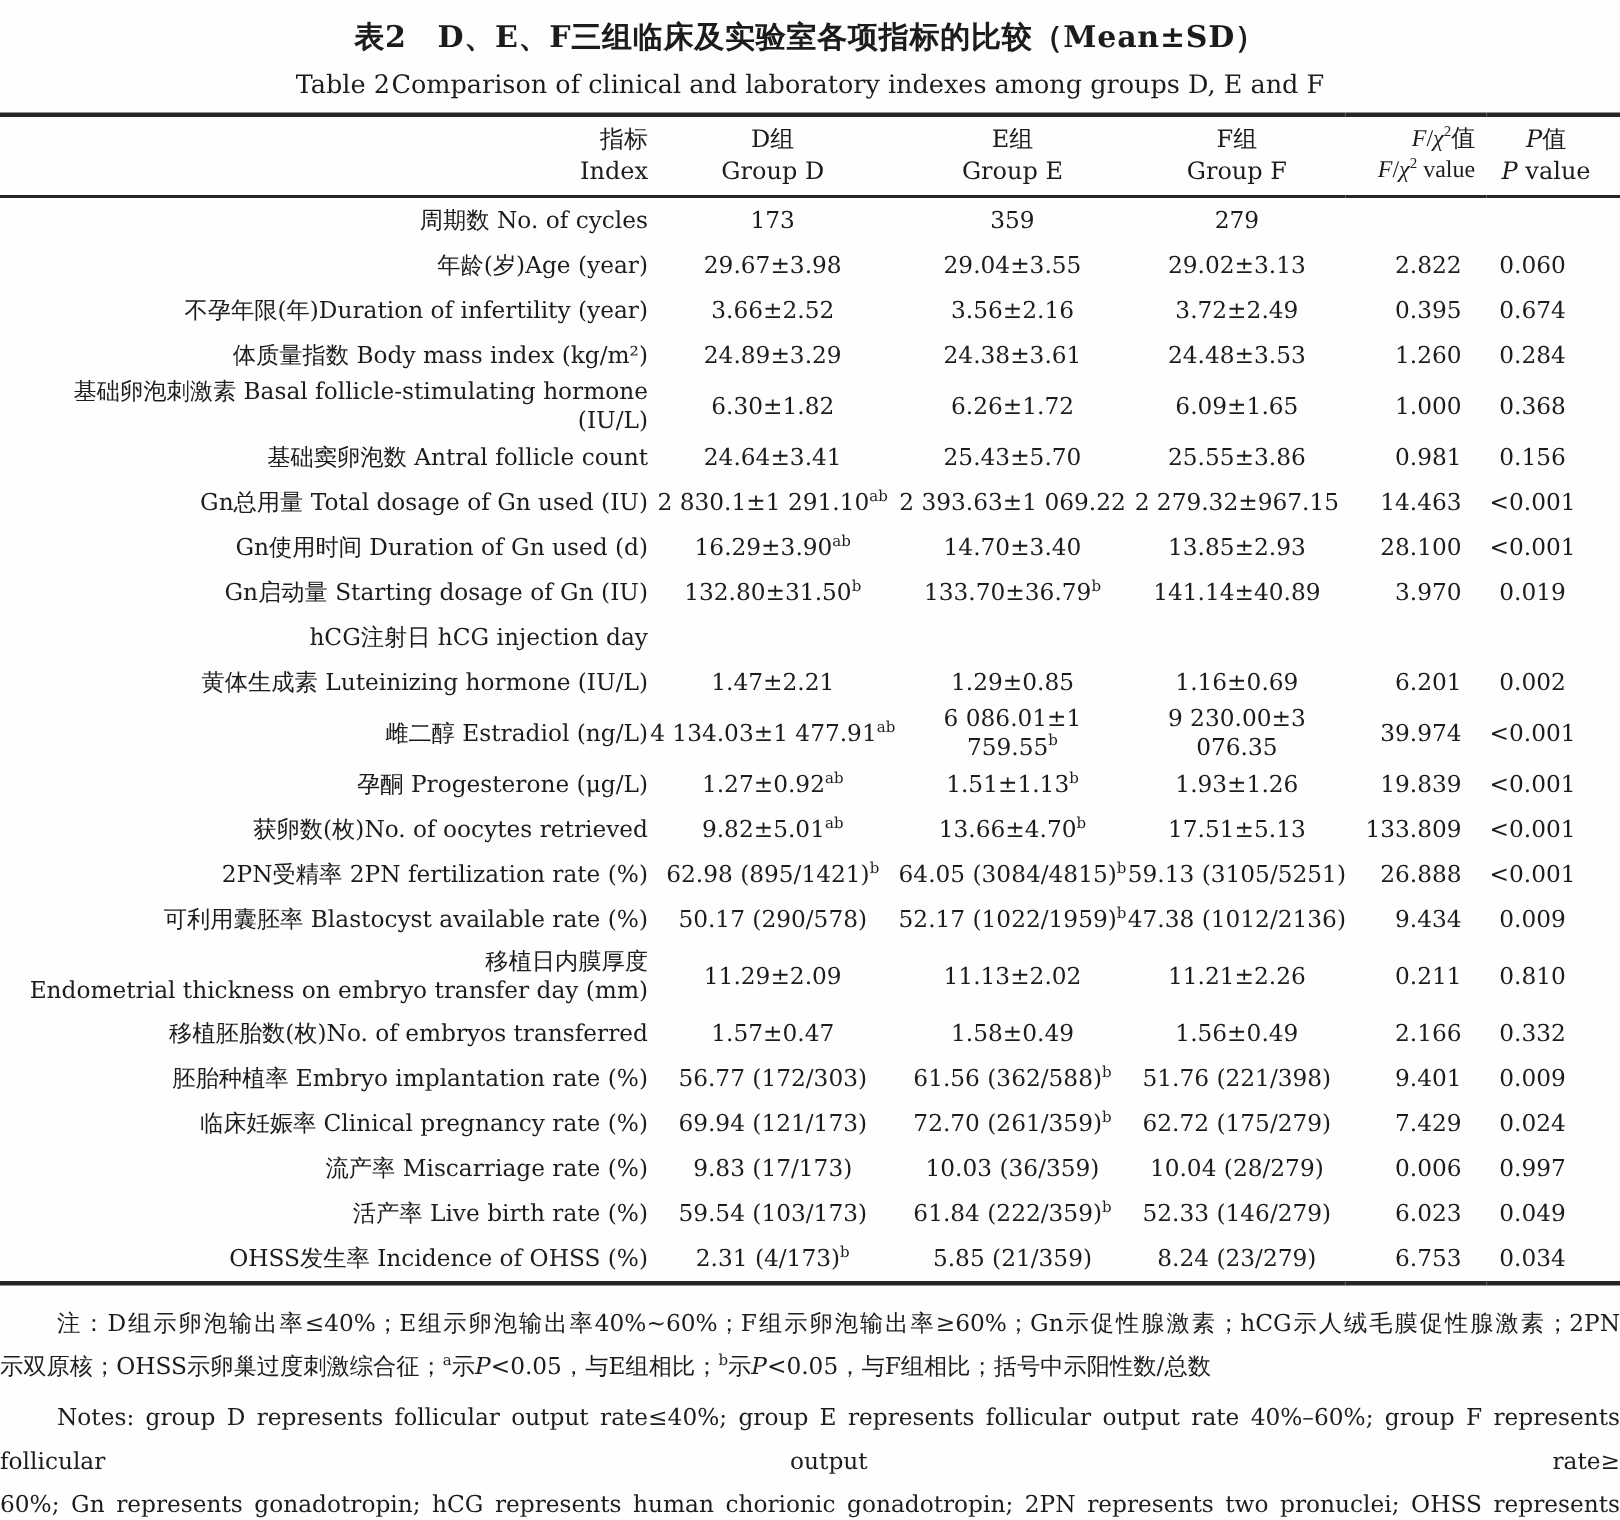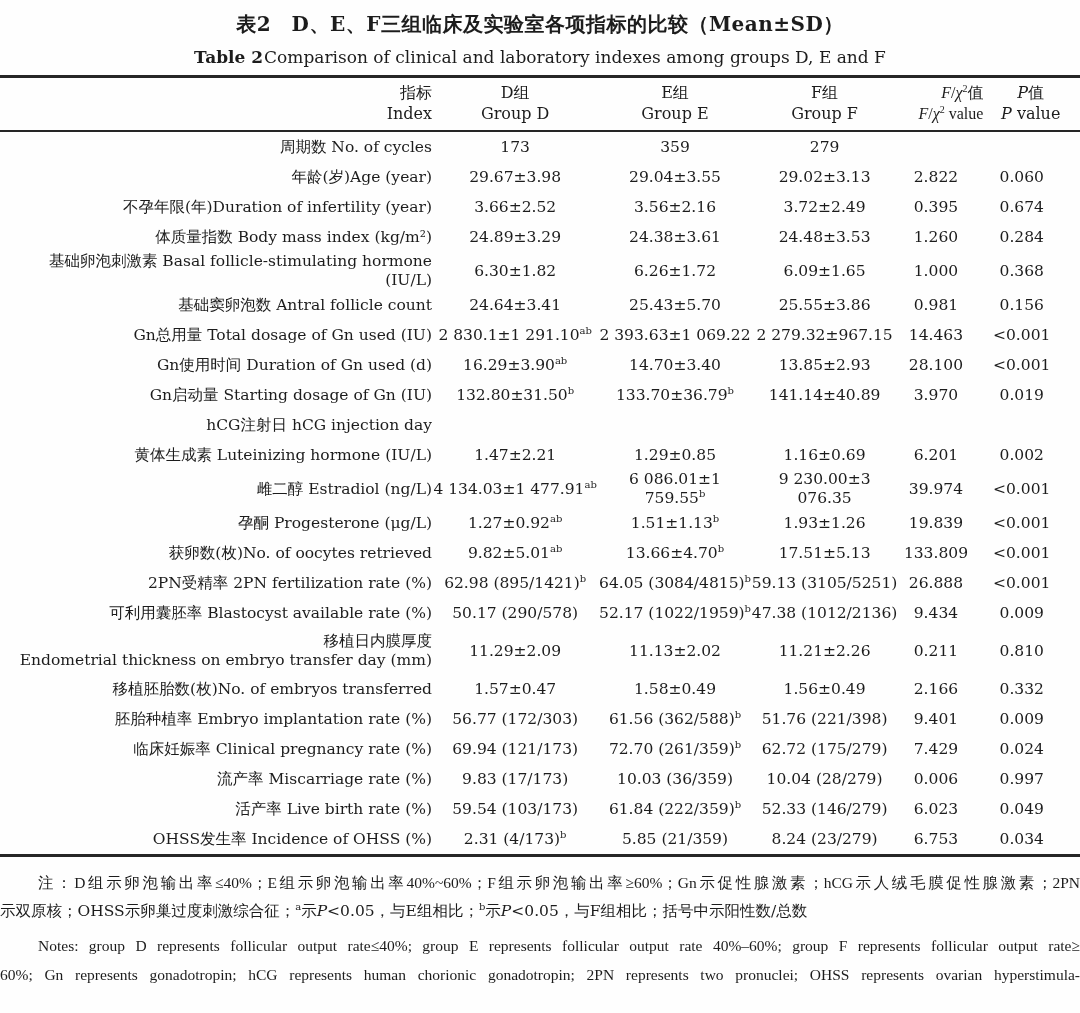--- a/index.html
+++ b/index.html
@@ -7,47 +7,47 @@
     width:1080px; height:1013px; overflow:hidden;
     background:#fefefe; color:#1c1c1c;
     font-family:"DejaVu Serif","Liberation Serif",serif;
   }
   .page { width:1080px; height:749px; }
   .title-cn {
     text-align:center; font-weight:bold; font-size:20px;
     padding-top:11px; letter-spacing:0.5px;
   }
   .title-en { text-align:center; font-size:17px; margin-top:9px; }
-  .title-en .lbl { font-weight:bold; margin-right:1px; }
+  .title-en .lbl { font-weight:normal; margin-right:1px; }
   table {
     width:100%; border-collapse:collapse; table-layout:fixed;
     margin-top:8px;
     border-top:3px solid #262626; border-bottom:3px solid #262626;
   }
   thead th {
     border-bottom:2px solid #262626; font-weight:normal;
     font-size:16px; line-height:21px; padding:4px 0 6px; vertical-align:middle;
   }
   th.c-label, td.c-label { text-align:right; padding-left:10px; }
   td.c-label { white-space:pre-line; }
   td.c-label.ind { padding-left:40px; }
   tbody td { font-size:15.5px; height:30px; padding:0; line-height:19px; vertical-align:middle; }
   tr.twoline td { height:46px; }
   td.c-num, th.c-num { text-align:center; }
   th.c-chi { text-align:right; padding-right:8px;font-family:Liberation Serif, serif; }
-  td.c-chi { text-align:center; padding-right:17px; }
+  td.c-chi { text-align:right; padding-right:17px; }
   th.c-p  { text-align:center; padding-right:10px; }
   td.c-p  { text-align:center; padding-right:28px; }
   sup { font-size:10px; line-height:0; vertical-align:super; }
   i { font-style:italic; }
   .notes { margin-top:11px; font-size:15.5px; }
   .note-line { line-height:29px; }
   .notes-en { margin-top:5px; }
   .indent-first { text-indent:38px; }
-  .justify { text-align:justify; text-align-last:justify;font-family:Liberation Serif, serif; }
+  .justify { text-align:justify; text-align-last:justify; }
 </style>
 </head>
 <body>
 
 <div class="page">
 
   <div class="title-cn">表2　D、E、F三组临床及实验室各项指标的比较（Mean±SD）</div>
 
   <div class="title-en">
     <span class="lbl">Table 2</span><span>Comparison of clinical and laboratory indexes among groups D, E and F</span>

